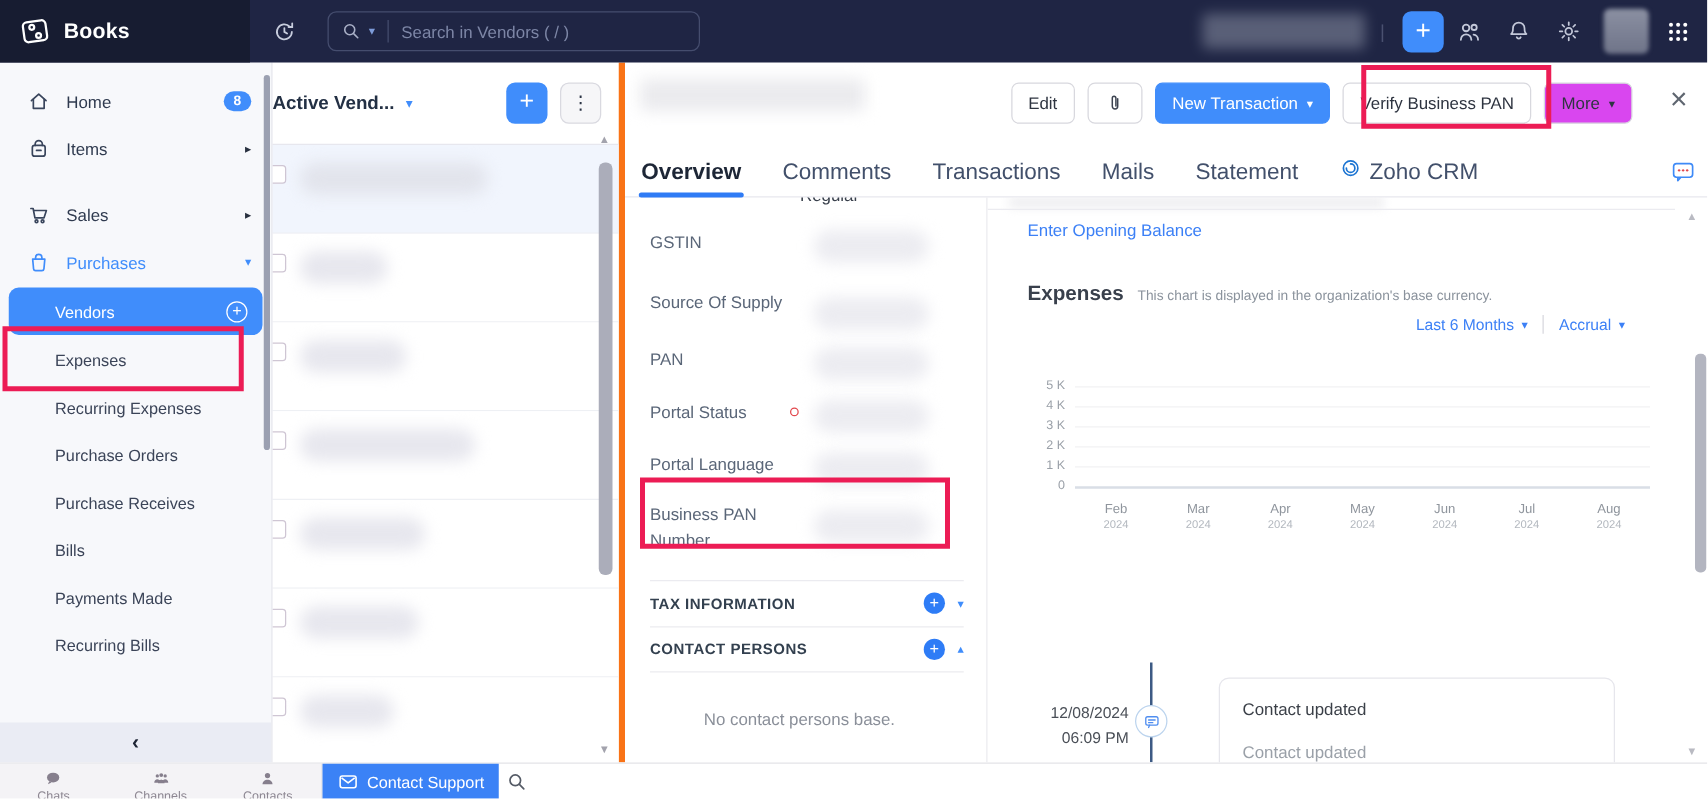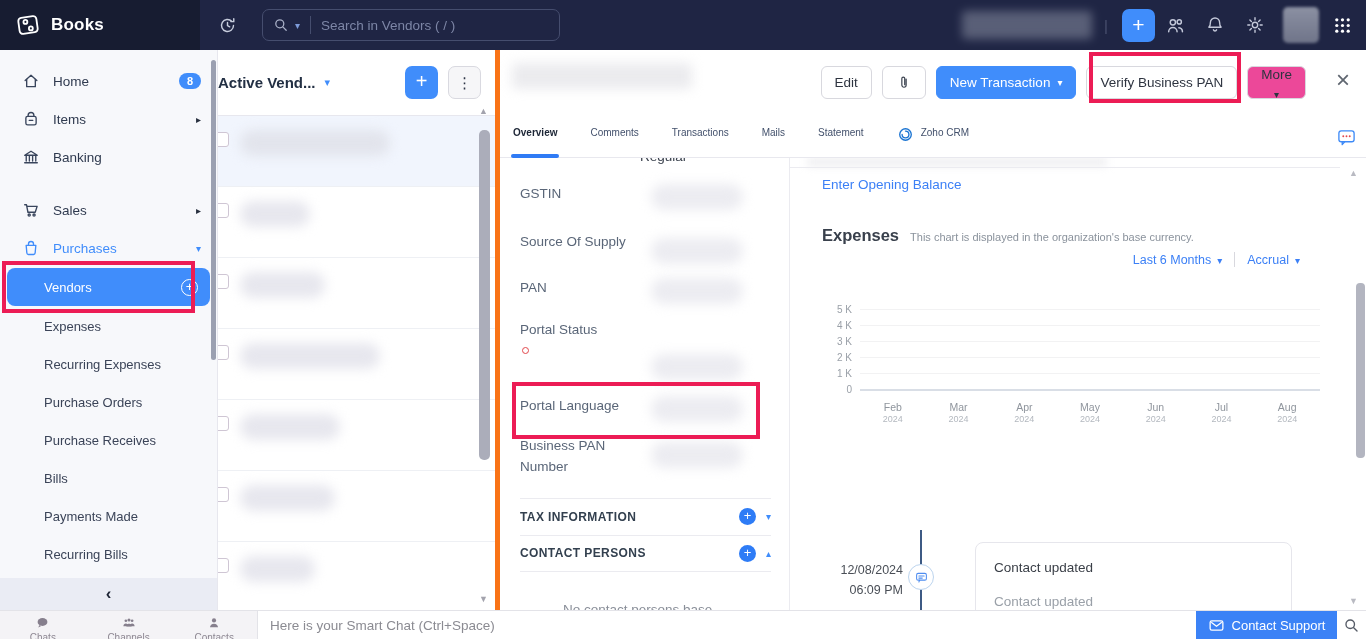--- a/index.html
+++ b/index.html
@@ -93,27 +93,27 @@
 
   
   .main { position:absolute; top:50px; left:500px; right:0; bottom:29px; background:#fff; }
   .vendor-blur { position:absolute; left:12px; top:13px; width:180px; height:26px; border-radius:4px;
     background:#ebebee; filter:blur(6px); }
   .header-actions { position:absolute; right:60px; top:16px; display:flex; gap:10px; align-items:center; }
   .btn { height:33px; border-radius:6px; border:1px solid #d8d8de; background:#fff; padding:0 13px;
     font-size:13.5px; color:#2e3440; display:flex; align-items:center; gap:7px; cursor:pointer;
     font-family:inherit; white-space:nowrap; }
   .btn .icon { color:#3c4350; }
-  .btn-gray { background:#ec4899;flex-direction:column; }
+  .btn-gray { background:#d946ef; }
   .btn-primary { background:#408dfb; border-color:#408dfb; color:#fff; }
   .btn-caret { font-size:10px; }
   .close-x { position:absolute; right:16px; top:20px; font-size:24px; color:#5f6670; line-height:20px; cursor:pointer; }
   .tabs { position:absolute; top:75px; left:0; right:0; height:33px; border-bottom:1px solid #e8e8ee;
     display:flex; padding-left:13px; gap:33px; align-items:flex-start; }
-  .tab { font-size:10px; color:#42506b; padding-top:2px; position:relative; height:33px;
+  .tab { font-size:18px; color:#42506b; padding-top:2px; position:relative; height:33px;
     display:flex; align-items:flex-start; gap:7px; cursor:pointer; }
   .tab.active { font-weight:700; color:#1d2636; }
   .tab.active::after { content:""; position:absolute; left:-2px; right:-2px; bottom:0; height:4px;
     border-radius:3px; background:#2f7bf5; }
   .tab .icon { margin-top:-1px; }
   .main-comment-icon { position:absolute; right:10px; top:78px; cursor:pointer; }
   .main-scroll-up { position:absolute; right:8px; top:118px; color:#b9bac2; font-size:9px; cursor:pointer; }
   .main-scroll-thumb { position:absolute; right:1px; top:233px; width:9px; height:175px;
     background:#b3b5c0; border-radius:4px; cursor:pointer; }
   .main-scroll-down { position:absolute; right:8px; bottom:4px; color:#b9bac2; font-size:9px; cursor:pointer; }
@@ -287,29 +287,20 @@
           <span class="icon">
             <svg width="18" height="18" viewBox="0 0 20 20" fill="none" stroke="currentColor" stroke-width="1.5" stroke-linecap="round" stroke-linejoin="round">
               <path d="M6.8 7V6a3.2 3.2 0 0 1 6.4 0v1"></path>
               <rect x="4.3" y="7" width="11.4" height="9.6" rx="2"></rect>
               <path d="M8 11.5h4"></path>
             </svg>
           </span>
           <span class="side-label">Items</span>
           <span class="side-arrow">▸</span>
         </div>
-        <div class="side-item">
-          <span class="icon">
-            <svg width="18" height="18" viewBox="0 0 20 20" fill="none" stroke="currentColor" stroke-width="1.5" stroke-linecap="round" stroke-linejoin="round">
-              <path d="M3 8 10 3.6 17 8H3z"></path>
-              <path d="M4.7 8.6v5.8M8.2 8.6v5.8M11.8 8.6v5.8M15.3 8.6v5.8M3 16.4h14"></path>
-            </svg>
-          </span>
-          <span class="side-label">Banking</span>
-        </div>
         <div class="side-item gap">
           <span class="icon">
             <svg width="18" height="18" viewBox="0 0 20 20" fill="none" stroke="currentColor" stroke-width="1.5" stroke-linecap="round" stroke-linejoin="round">
               <path d="M3 4.2h2l1.6 8.3h8.1L16.8 6H6"></path>
               <circle cx="8" cy="15.6" r="1.2"></circle>
               <circle cx="13.4" cy="15.6" r="1.2"></circle>
             </svg>
           </span>
           <span class="side-label">Sales</span>
           <span class="side-arrow">▸</span>
@@ -465,21 +456,21 @@
             <span class="fblur"></span>
           </div>
           <div class="frow two" style="margin-bottom: 14px;">
             <span class="flabel">Source Of Supply</span>
             <span class="fblur"></span>
           </div>
           <div class="frow" style="margin-bottom: 16px;">
             <span class="flabel">PAN</span>
             <span class="fblur"></span>
           </div>
-          <div class="frow" style="margin-bottom: 16px; flex-direction: column;">
+          <div class="frow" style="margin-bottom: 16px;">
             <span class="flabel">Portal Status</span>
             <span class="fdot"></span>
             <span class="fblur"></span>
           </div>
           <div class="frow" style="margin-bottom: 14px;">
             <span class="flabel">Portal Language</span>
             <span class="fblur"></span>
           </div>
           <div class="frow two" style="margin-bottom: 0px;">
             <span class="flabel">Business PAN Number</span>
@@ -640,23 +631,20 @@
         <div class="dock-item">
           <span class="icon">
             <svg width="14" height="14" viewBox="0 0 20 20" fill="currentColor">
               <circle cx="10" cy="6.3" r="3"></circle>
               <path d="M4.3 16.2c0-3.1 2.5-5.2 5.7-5.2s5.7 2.1 5.7 5.2z"></path>
             </svg>
           </span>
           <span class="dock-label">Contacts</span>
         </div>
       </div>
-    <div class="chatbar">
-      <span>Here is your Smart Chat (Ctrl+Space)</span>
-    </div>
     <div class="support-btn">
       <span class="icon">
         <svg width="17" height="17" viewBox="0 0 20 20" fill="none" stroke="currentColor" stroke-width="1.5" stroke-linejoin="round">
           <rect x="2.5" y="4.5" width="15" height="11" rx="2"></rect>
             <path d="M3.8 6.2 10 11l6.2-4.8"></path>
         </svg>
       </span>
       <span>Contact Support</span>
     </div>
     <div class="bottom-search icon">

